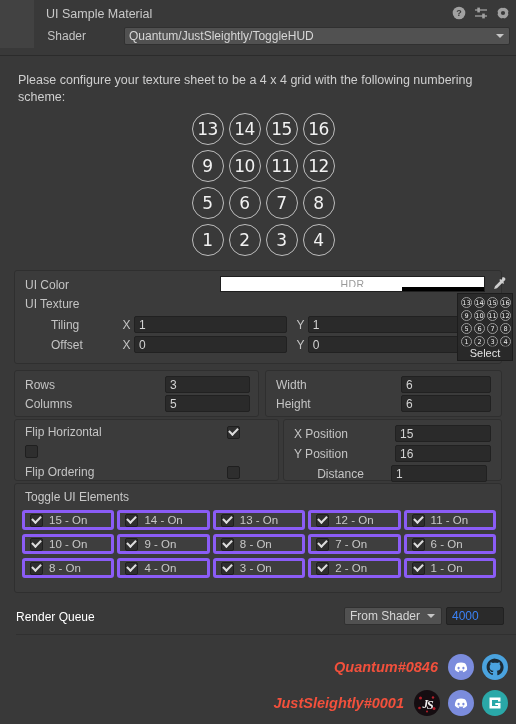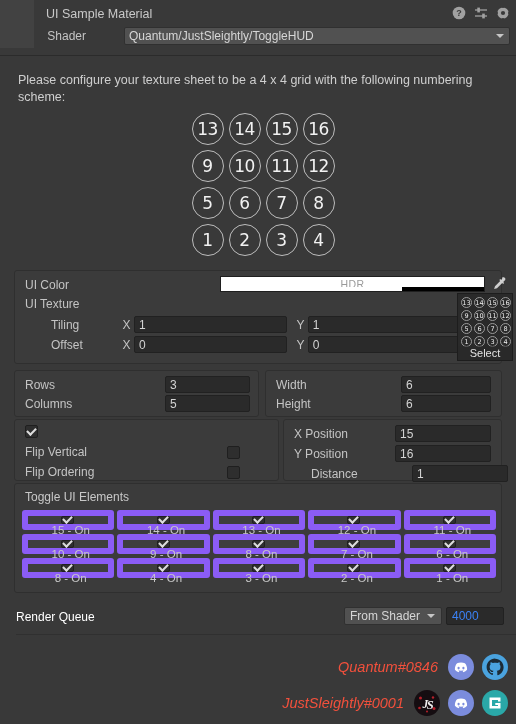--- a/index.html
+++ b/index.html
@@ -197,25 +197,24 @@
   .toggles-grid {
     position: absolute; left: 7px; top: 26px;
     width: 474px;
     display: grid;
     grid-template-columns: repeat(5, 1fr);
     gap: 4px 3px;
   }
   .tog {
     height: 20px;
     background: #3e3e3e;
-    border: 6px solid #8b5cf6;
+    border: 3px solid #8b5cf6;
     border-radius: 3px;
     display: flex; align-items: center;
     padding-left: 5px;
-    flex-direction: column;
   }
   .tog .cbox { margin-right: 6px; }
   .tog span { font-size: 11.5px; color: #c8c8c8; }
 
   
   .rq-row { position: absolute; left: 0; top: 607px; right: 6px; height: 20px; }
   .rq-label { position: absolute; left: 16px; top: 3px; font-size: 12px; color:#ffffff; }
   .rq-dd {
     position: absolute; right: 68px; top: 0; width: 98px; height: 18px;
     background: #515151; border: 1px solid #303030; border-radius: 2px;
@@ -241,21 +240,21 @@
   .credit-row {
     position: absolute; right: 8px;
     display: flex; align-items: center; gap: 8px;
   }
   #credit-row-1 { top: 4px; }
   #credit-row-2 { top: 40px; }
   .credit-name {
     color: #f2503c;
     font-size: 14.5px;
     font-style: italic;
-    font-weight: normal;
+    font-weight: bold;
     margin-right: 2px;
     white-space: nowrap;
   }
   .sico { width: 26px; height: 26px; border-radius: 50%; display:block; }
 </style>
 </head>
 <body>
 
 <div class="hdr">
   <div class="hdr-thumb"></div>
@@ -464,42 +463,42 @@
     <span class="field" style="width:90px;">6</span>
   </div>
   <div class="kvrow" style="left:10px; top:24px; width:217px;">
     <span class="lbl" style="width:125px;">Height</span>
     <span class="field" style="width:90px;">6</span>
   </div>
 </div>
 
 <div class="box" id="flip-box">
   <div class="kvrow" style="left:10px; top:5px; width:245px;">
+    <span class="lbl" style="width:202px;">Flip Horizontal</span>
     <span class="cbox on" id="cb-flip-h"></span>
   </div>
   <div class="kvrow" style="left:10px; top:25px; width:245px;">
-    <span class="lbl" style="width:202px;">Flip Vertical</span>
     <span class="cbox" id="cb-flip-v"></span>
   </div>
   <div class="kvrow" style="left:10px; top:45px; width:245px;">
     <span class="lbl" style="width:202px;">Flip Ordering</span>
     <span class="cbox" id="cb-flip-o"></span>
   </div>
 </div>
 
 <div class="box" id="pos-box">
   <div class="kvrow" style="left:10px; top:5px; width:199px;">
     <span class="lbl" style="width:101px;">X Position</span>
     <span class="field" style="width:96px;">15</span>
   </div>
   <div class="kvrow" style="left:10px; top:25px; width:199px;">
     <span class="lbl" style="width:101px;">Y Position</span>
     <span class="field" style="width:96px;">16</span>
   </div>
-  <div class="kvrow" style="left:27px; top:45px; width:199px;">
+  <div class="kvrow" style="left:6px; top:45px; width:199px;text-align:center;">
     <span class="lbl" style="width:101px;">Distance</span>
     <span class="field" style="width:96px;">1</span>
   </div>
 </div>
 
 <div class="box" id="toggles-box">
   <div class="toggles-title">Toggle UI Elements</div>
   <div class="toggles-grid" id="toggles-grid">
       <div class="tog">
         <span class="cbox on"></span>

